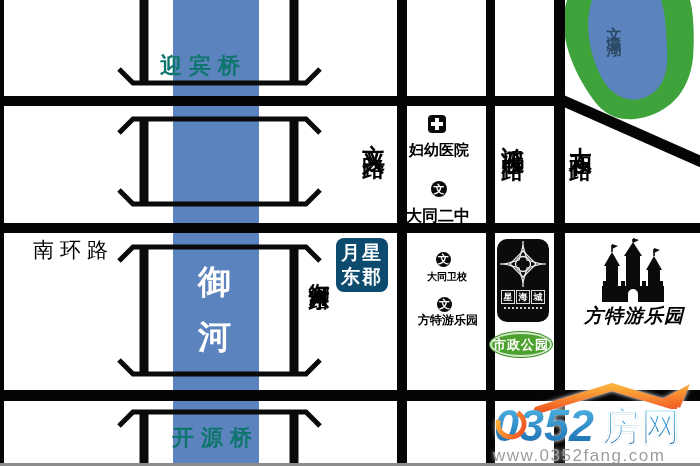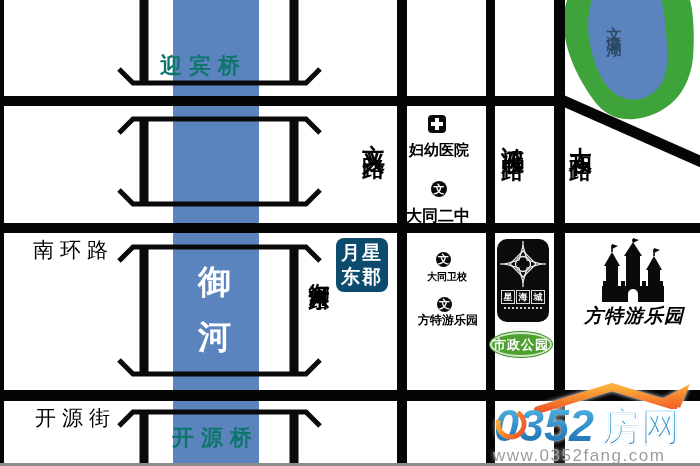--- a/index.html
+++ b/index.html
@@ -119,21 +119,20 @@
   <div id="road-v2" class="road"></div>
   <div id="road-v3" class="road"></div>
   <div id="road-v4" class="road"></div>
 
   <div id="lbl-yingbin" class="wlabel">迎宾桥</div>
   <div id="lbl-kaiyuanqiao" class="wlabel">开源桥</div>
   <div id="river-char1" class="abs">御</div>
   <div id="river-char2" class="abs">河</div>
 
   <div id="lbl-nanhuanlu" class="hlabel">南环路</div>
-  <div id="lbl-kaiyuanjie" class="hlabel">开源街</div>
   <div id="lbl-wenxing" class="vlabel">文兴路</div>
   <div id="lbl-hongyan" class="vlabel">鸿雁路</div>
   <div id="lbl-taihe" class="vlabel">太和路</div>
   <div id="lbl-yuhedong" class="vlabel">御河东路</div>
   <div id="lbl-lake" class="vlabel">文瀛湖</div>
 
   <svg id="hospital-icon" class="abs" width="18" height="18" viewBox="0 0 18 18">
     <rect width="18" height="18" rx="4" fill="#0a0a0a"></rect>
     <path d="M7 3h4v4h4v4h-4v4H7v-4H3V7h4z" fill="#fff"></path>
   </svg>

